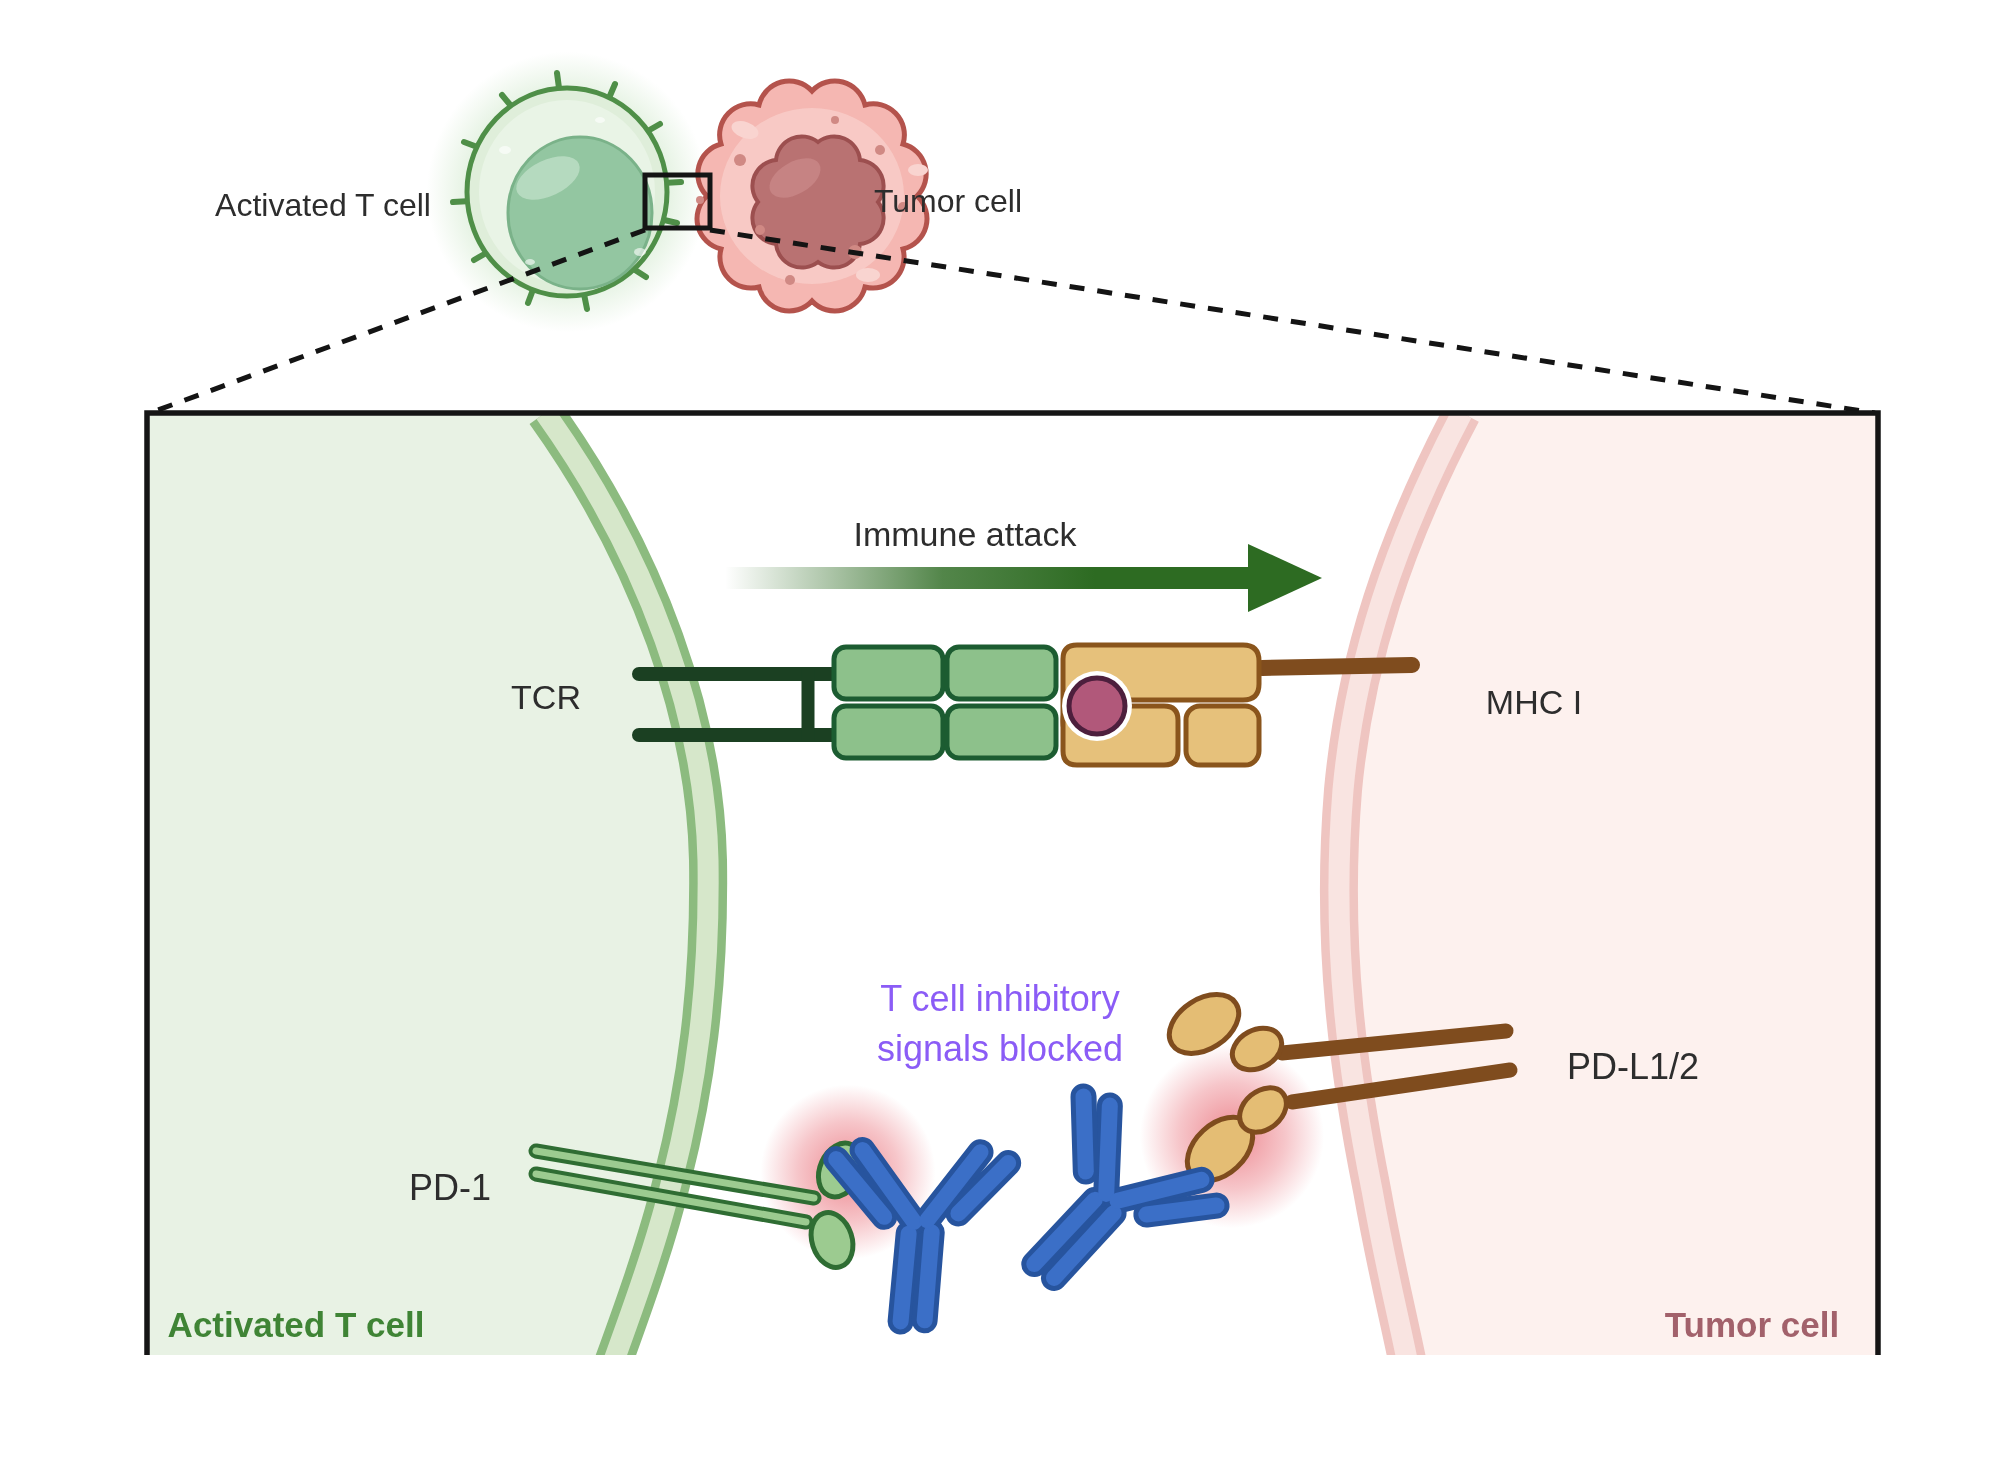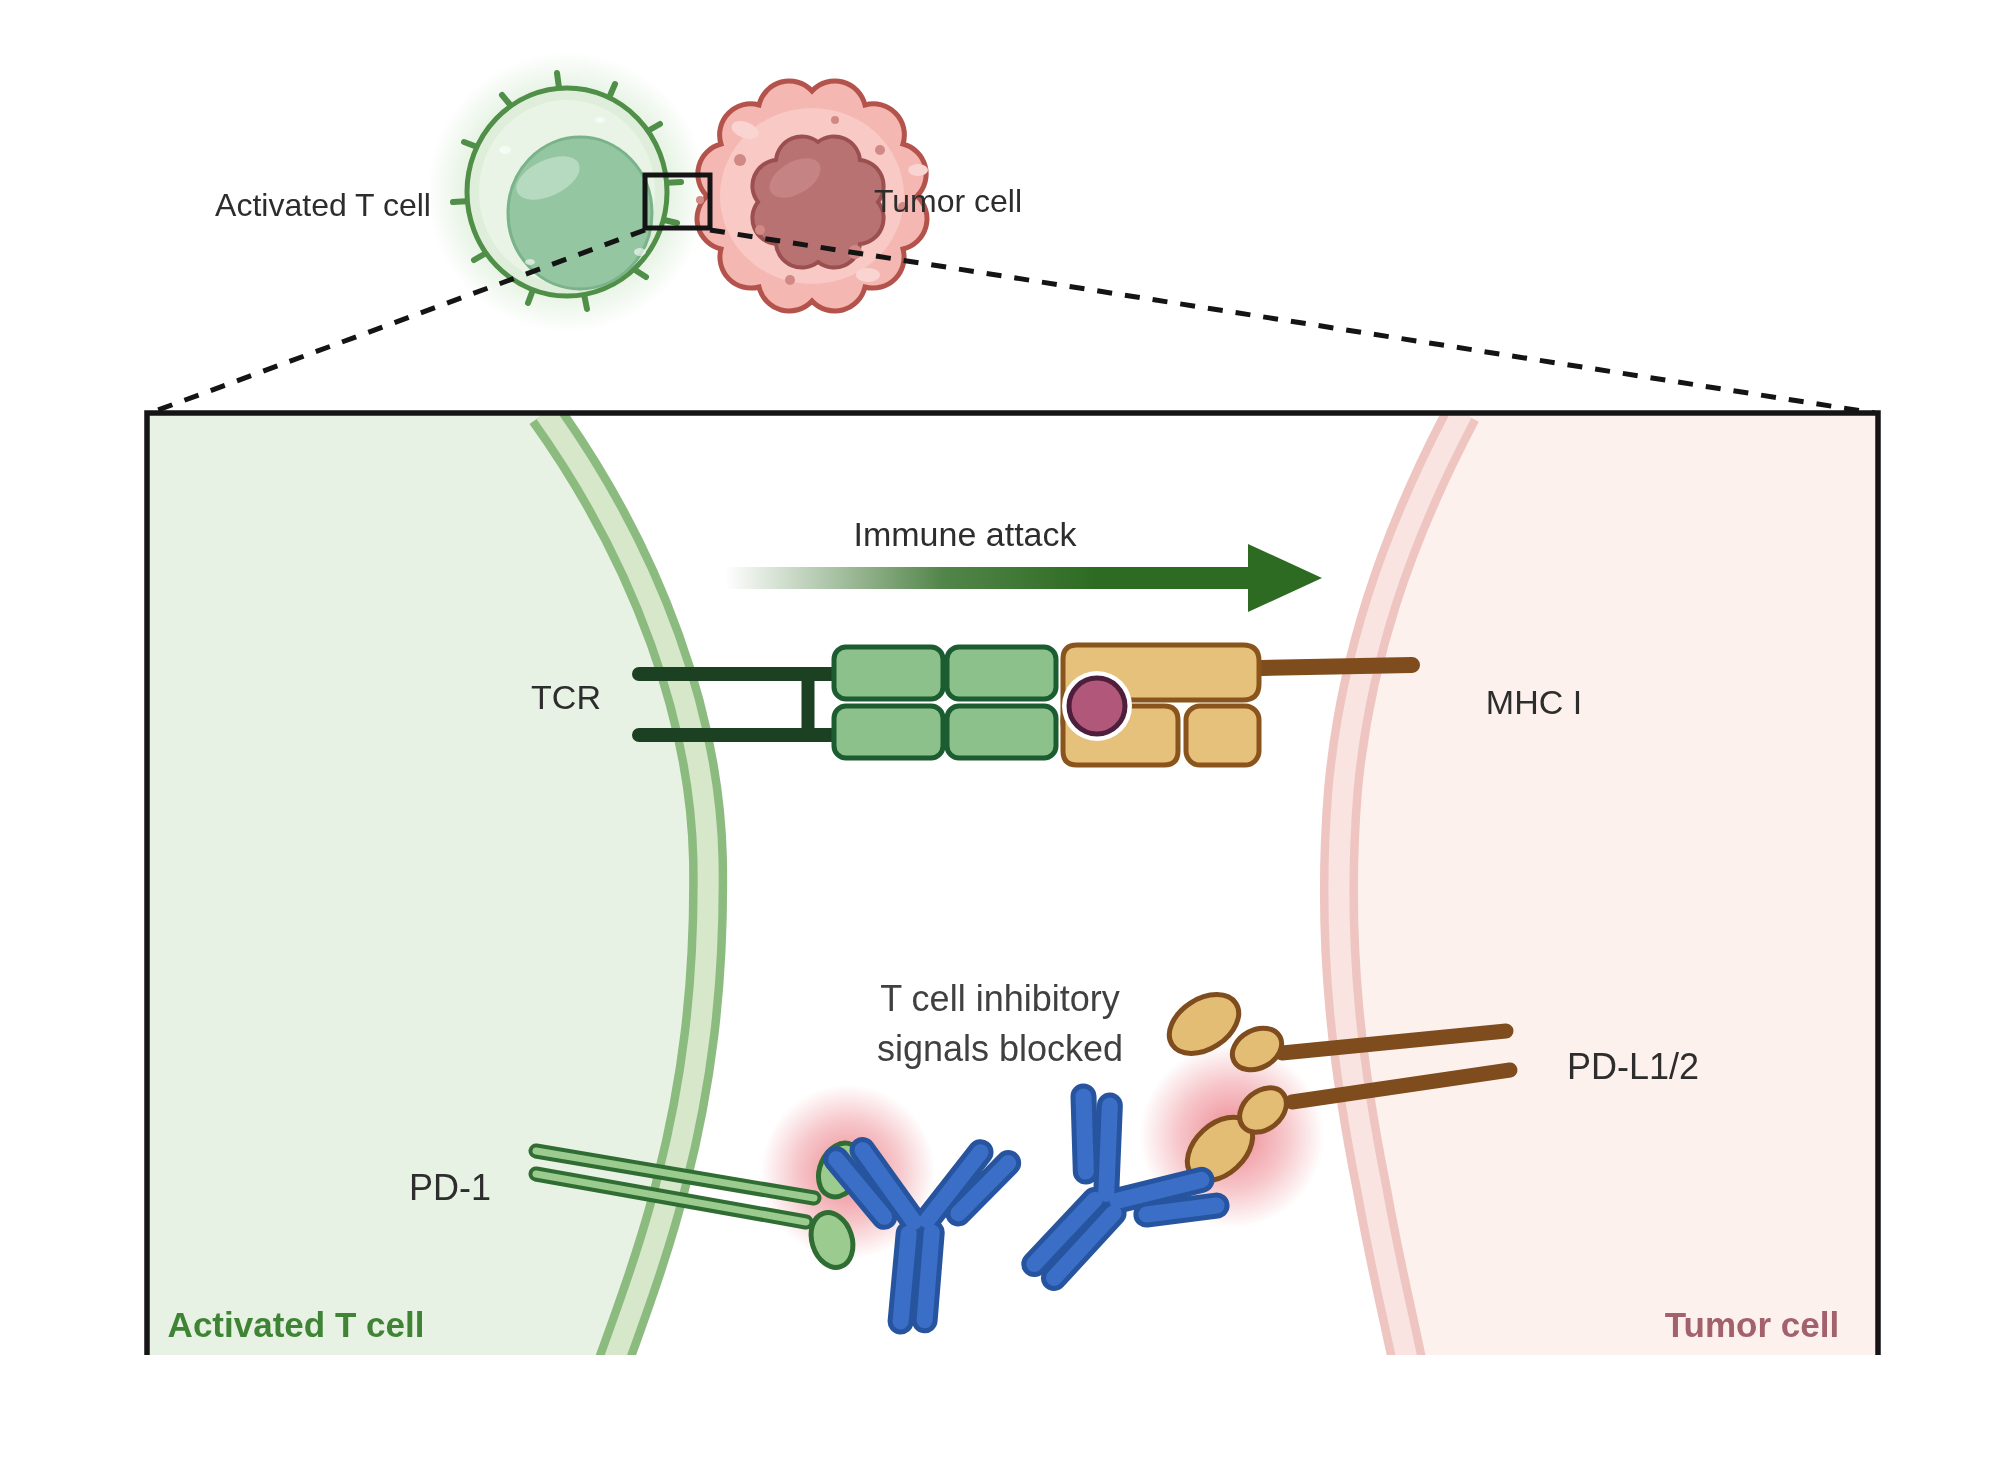--- a/index.html
+++ b/index.html
@@ -3,21 +3,21 @@
 <meta charset="utf-8">
 <style>
   html,body{margin:0;padding:0;background:#ffffff;}
   body{width:2000px;height:1483px;font-family:"Liberation Sans",sans-serif;}
   .stage{position:relative;width:2000px;height:1355px;background:#fff;overflow:hidden;}
   .stage svg{position:absolute;left:0;top:0;}
   .lbl{position:absolute;transform:translate(-50%,-50%);white-space:nowrap;color:#2d2d2d;}
   .f32{font-size:32px;}
   .f34{font-size:34px;}
   .f36{font-size:36px;margin-top:36px;}
-  .red-lbl{color:#404040;font-size:36px;text-align:center;line-height:1.38;}
+  .red-lbl{color:#8b5cf6;font-size:36px;text-align:center;line-height:1.38;}
   .bold-green{color:#3f8435;font-weight:bold;font-size:35px;}
   .bold-maroon{color:#a2616b;font-weight:bold;font-size:35px;}
   .abO{stroke:#27549e;stroke-width:26;stroke-linecap:round;fill:none;}
   .abI{stroke:#3b6fc7;stroke-width:16;stroke-linecap:round;fill:none;}
 </style>
 </head>
 <body>
 
 <div class="stage">
 
@@ -159,21 +159,21 @@
     </g>
 
     <rect x="147" y="413" width="1731" height="970" fill="none" stroke="#151515" stroke-width="5.5"></rect>
   </g>
 </svg>
 
 <div class="lbl f32" style="left:323px;top:205px;">Activated T cell</div>
 <div class="lbl f32" style="left:948px;top:201px;">Tumor cell</div>
 
 <div class="lbl f34" style="left:965px;top:534px;">Immune attack</div>
-<div class="lbl f34" style="left:546px;top:697px;margin-left:20px;">TCR</div>
+<div class="lbl f34" style="left:546px;top:697px;">TCR</div>
 <div class="lbl f34" style="left:1506px;top:702px;margin-left:28px;">MHC I</div>
 
 <div class="lbl red-lbl" style="left:1000px;top:1024px;">
   <div>T cell inhibitory</div>
   <div>signals blocked</div>
 </div>
 
 <div class="lbl f36" style="left:450px;top:1152px;">PD-1</div>
 <div class="lbl f36" style="left:1633px;top:1031px;">PD-L1/2</div>
 

